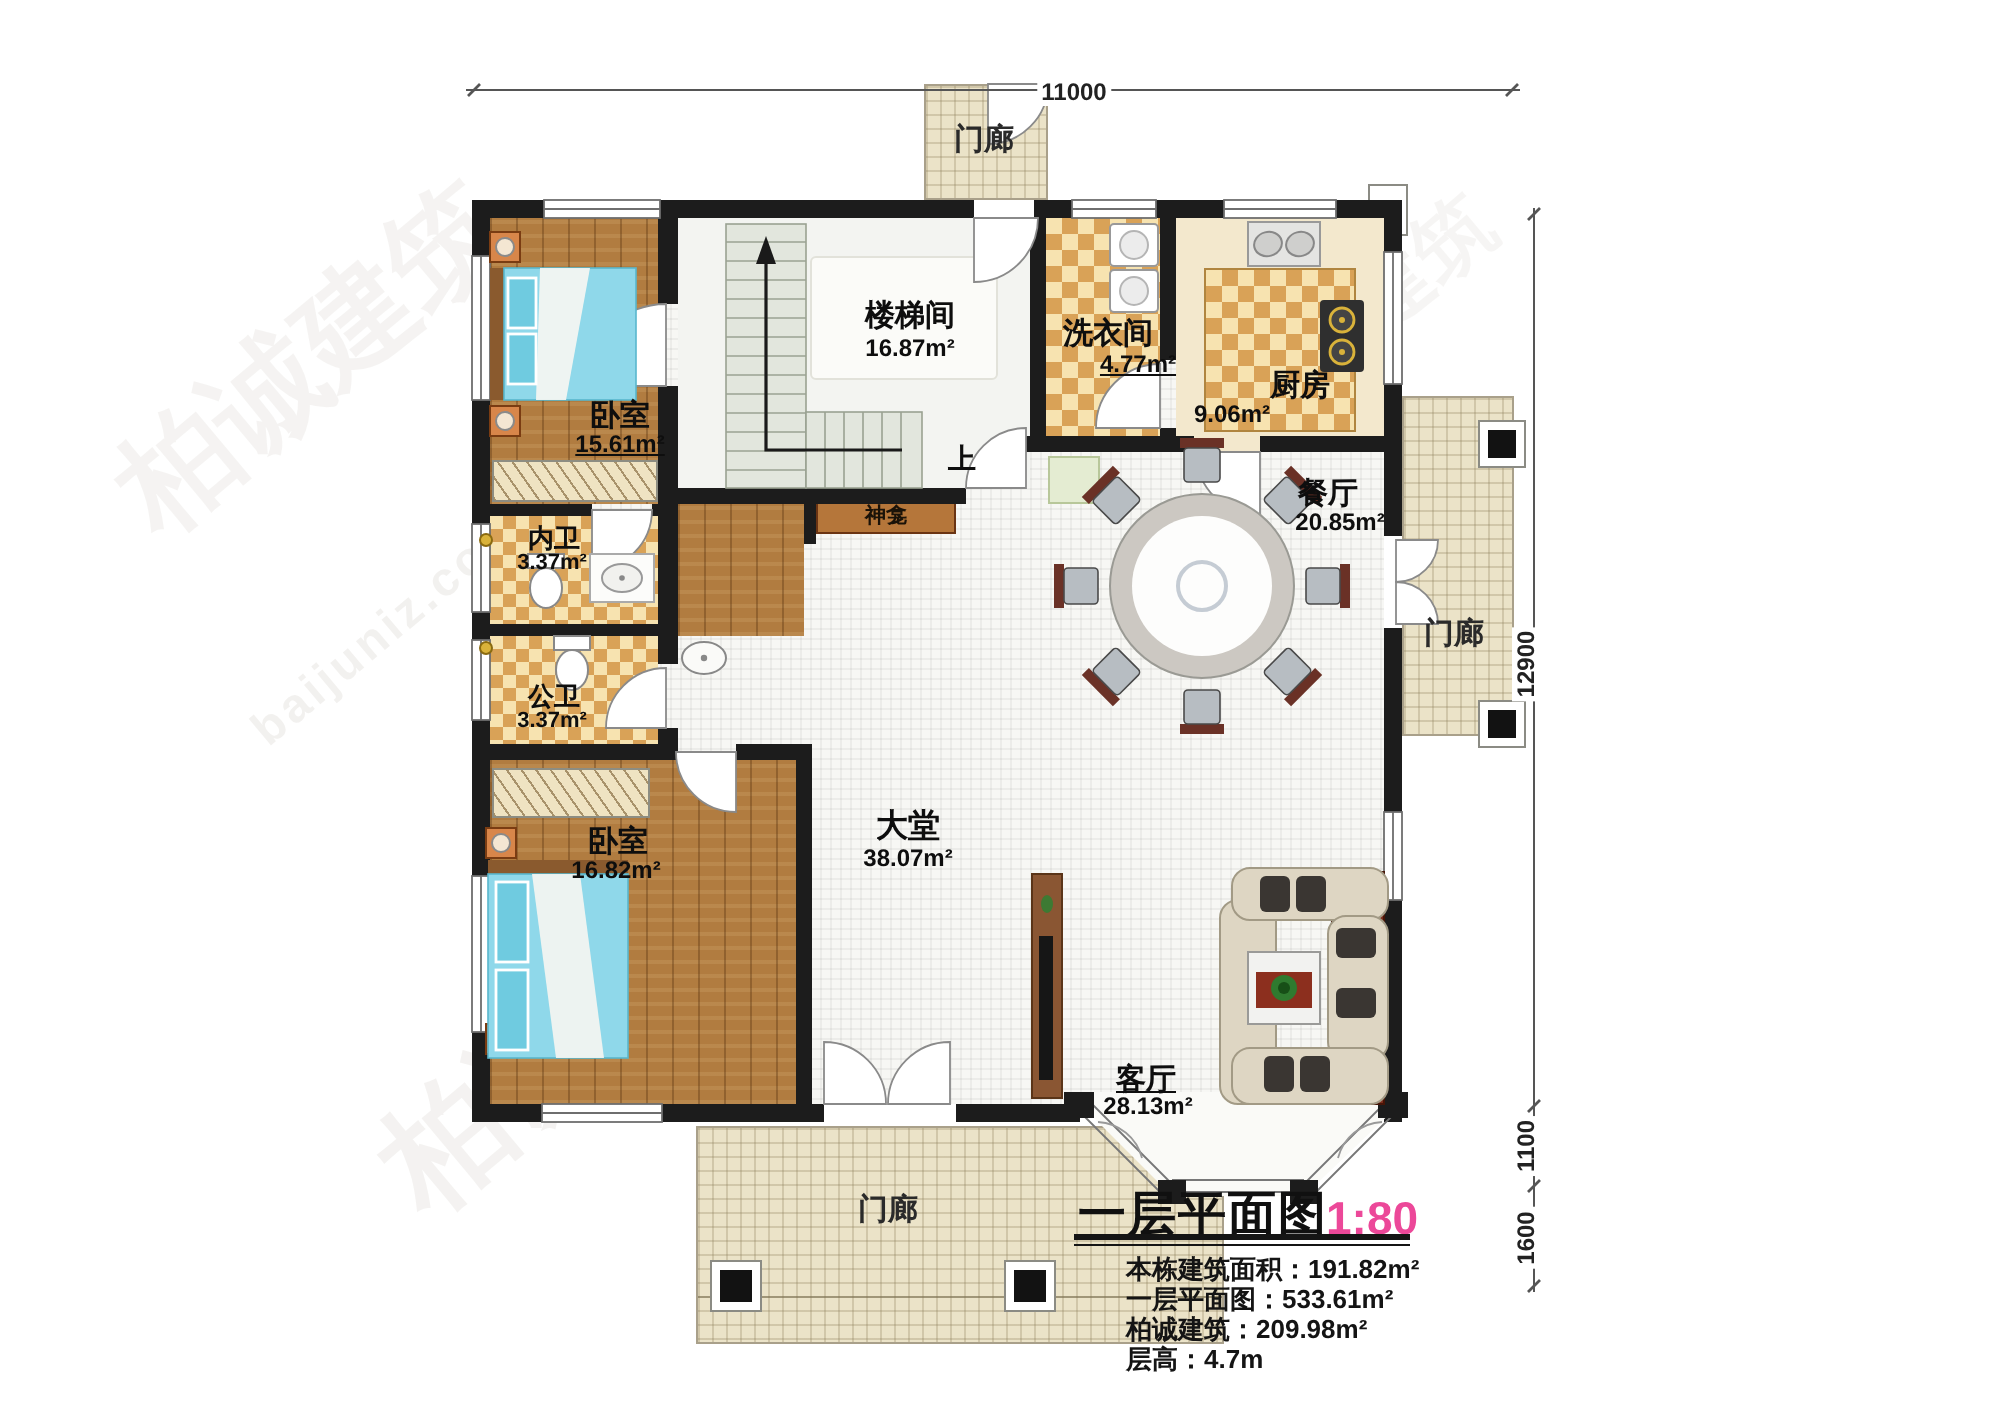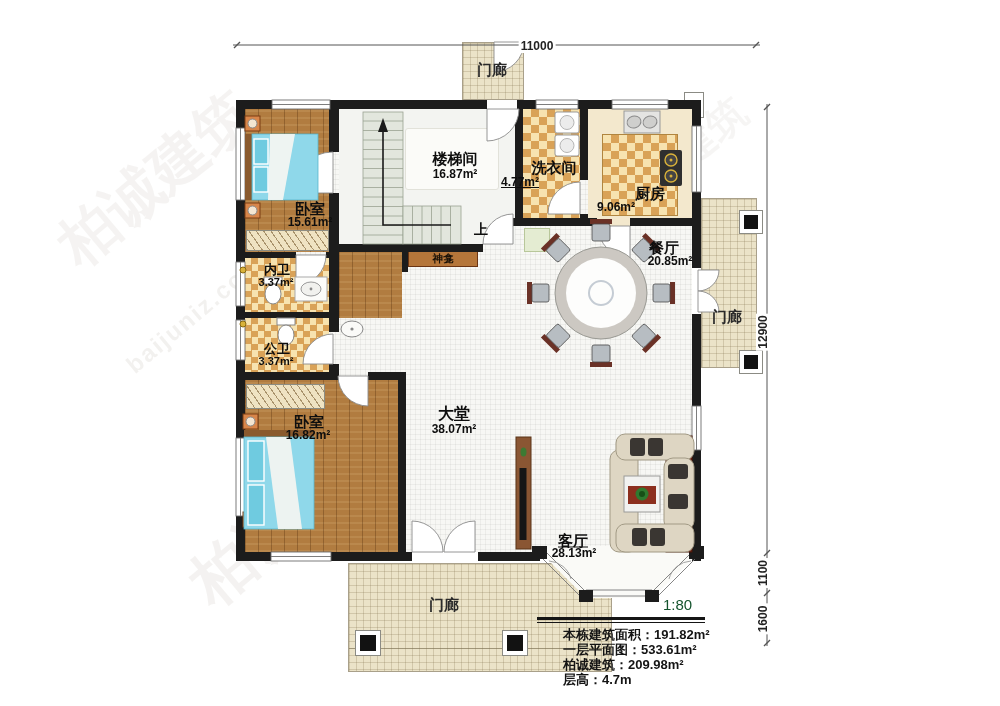--- a/index.html
+++ b/index.html
@@ -38,21 +38,21 @@
   .porch-label{position:absolute;transform:translate(-50%,-50%);font-weight:bold;
         font-size:15px;color:#2a2a2a;white-space:nowrap;}
   .dim{position:absolute;font-size:12px;font-weight:bold;color:#222;background:#fff;
        padding:0 2px;white-space:nowrap;transform:translate(-50%,-50%);}
   .dim.vert{transform:translate(-50%,-50%) rotate(-90deg);}
   
   .wm{position:absolute;color:#7a6a55;font-weight:bold;white-space:nowrap;
       transform:rotate(-40deg);pointer-events:none;}
   
   .tb-title{position:absolute;font-weight:bold;color:#101010;font-size:24px;letter-spacing:1px;white-space:nowrap;}
-  .tb-scale{position:absolute;font-weight:normal;color:#14532d;font-size:15px;white-space:nowrap;}
+  .tb-scale{position:absolute;font-weight:bold;color:#ec4899;font-size:23px;white-space:nowrap;}
   .tb-note{position:absolute;font-weight:bold;color:#141414;font-size:13px;white-space:nowrap;}
   .col-outer{position:absolute;background:#fff;border:1px solid #8b8b84;box-sizing:border-box;}
   .col-inner{position:absolute;background:#121212;}
 </style>
 </head>
 <body>
 
 <div id="plan">
 
   <span class="wm" style="left:40px;top:140px;font-size:58px;opacity:.07;">柏诚建筑</span>
@@ -299,25 +299,25 @@
 
     <g stroke="#555" stroke-width="1">
       <path d="M233,45 H760"></path>
       <path d="M234,48 L240,42 M753,48 L759,42" stroke-width="1.4"></path>
       <path d="M767,104 V646"></path>
       <path d="M764,110 L770,104 M764,556 L770,550 M764,596 L770,590 M764,646 L770,640" stroke-width="1.4"></path>
     </g>
   </svg>
 
   <div class="rlabel" style="left:310px;top:208px;">卧室</div>
-  <div class="rarea" style="left:310px;top:222px;">15.61m²</div>
+  <div class="rarea" style="left:310px;top:222px;text-decoration:underline;">15.61m²</div>
   <div class="rlabel" style="left:455px;top:158px;">楼梯间</div>
   <div class="rarea" style="left:455px;top:174px;">16.87m²</div>
   <div class="rlabel" style="left:554px;top:167px;">洗衣间</div>
-  <div class="rarea" style="left:520px;top:182px;text-decoration:underline;">4.77m²</div>
+  <div class="rarea" style="left:569px;top:182px;text-decoration:underline;">4.77m²</div>
   <div class="rlabel" style="left:650px;top:193px;">厨房</div>
   <div class="rarea" style="left:616px;top:207px;">9.06m²</div>
   <div class="rlabel" style="left:664px;top:247px;">餐厅</div>
   <div class="rarea" style="left:670px;top:261px;">20.85m²</div>
   <div class="rlabel" style="left:277px;top:269px;font-size:13px;">内卫</div>
   <div class="rarea" style="left:276px;top:282px;font-size:11px;">3.37m²</div>
   <div class="rlabel" style="left:277px;top:348px;font-size:13px;">公卫</div>
   <div class="rarea" style="left:276px;top:361px;font-size:11px;">3.37m²</div>
   <div class="rlabel" style="left:309px;top:421px;">卧室</div>
   <div class="rarea" style="left:308px;top:435px;">16.82m²</div>
@@ -330,20 +330,21 @@
   <div class="porch-label" style="left:727px;top:317px;">门廊</div>
   <div class="porch-label" style="left:444px;top:605px;">门廊</div>
   <div class="rlabel" style="left:481px;top:229px;font-size:14px;">上</div>
   <div class="small-label" style="left:443px;top:258px;color:#1a1208;">神龛</div>
 
   <div class="dim" style="left:537px;top:46px;">11000</div>
   <div class="dim vert" style="left:763px;top:332px;">12900</div>
   <div class="dim vert" style="left:763px;top:573px;">1100</div>
   <div class="dim vert" style="left:763px;top:619px;">1600</div>
 
+  <div class="tb-title" style="left:539px;top:591px;">一层平面图</div>
   <div class="tb-scale" style="left:663px;top:596px;">1:80</div>
   <div class="abs" style="left:537px;top:617px;width:168px;height:3px;background:#151515;"></div>
   <div class="abs" style="left:537px;top:622px;width:168px;height:1px;background:#151515;"></div>
   <div class="tb-note" style="left:563px;top:626px;">本栋建筑面积：191.82m²</div>
   <div class="tb-note" style="left:563px;top:641px;">一层平面图：533.61m²</div>
   <div class="tb-note" style="left:563px;top:656px;">柏诚建筑：209.98m²</div>
   <div class="tb-note" style="left:563px;top:671px;">层高：4.7m</div>
 
 </div>
 

